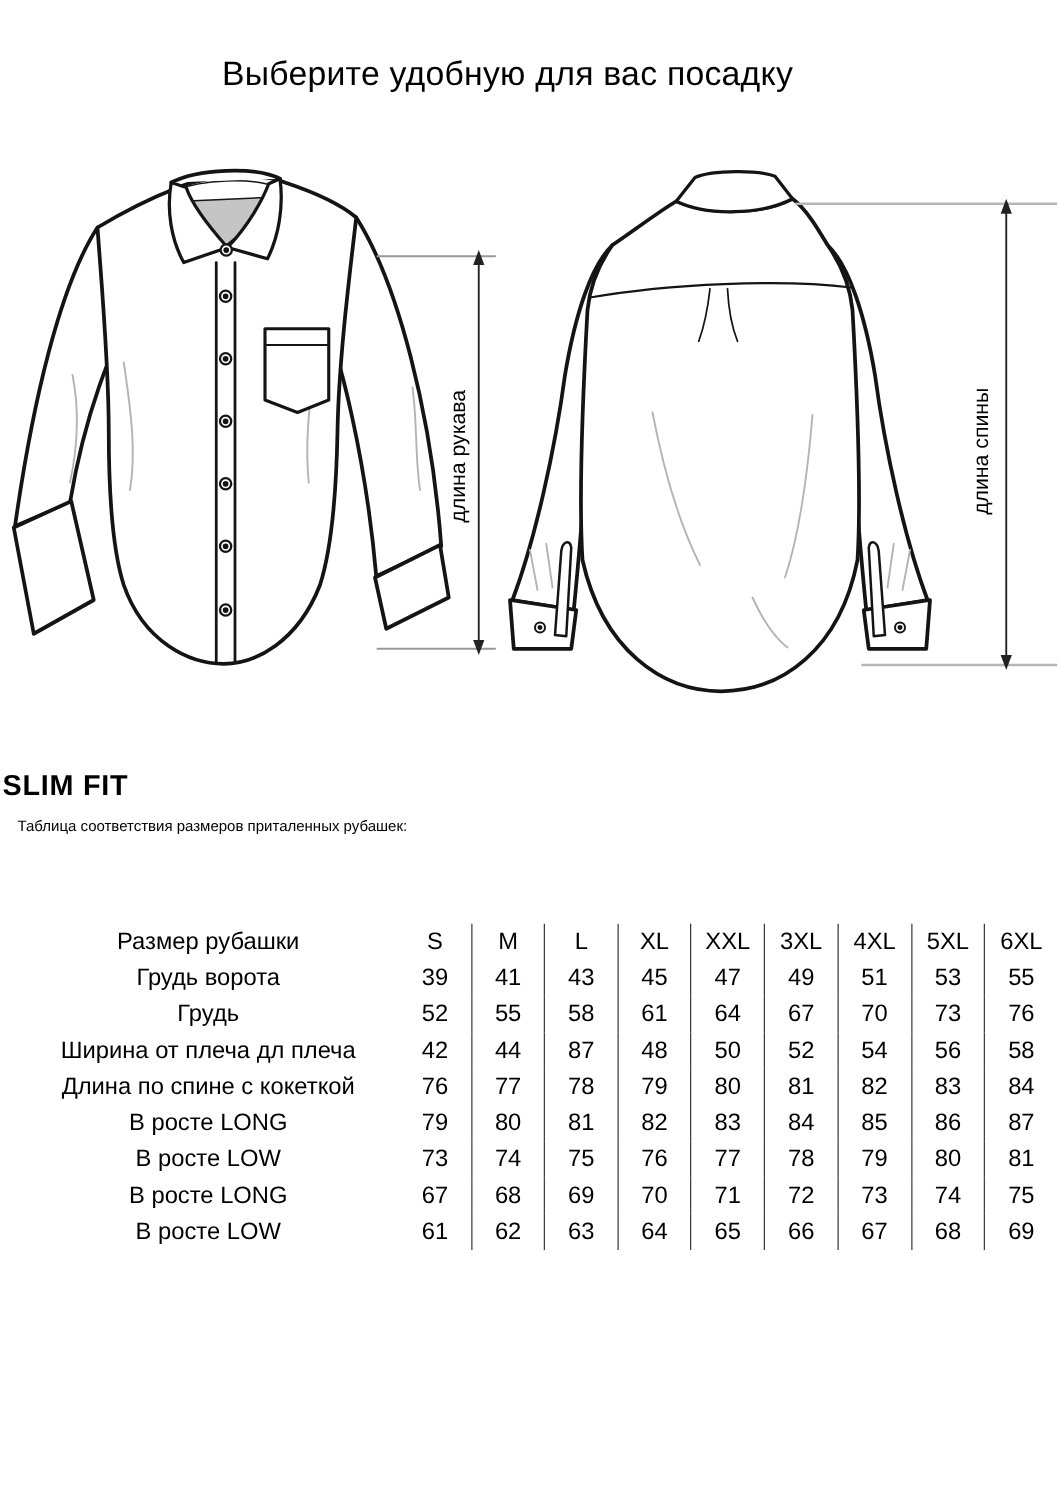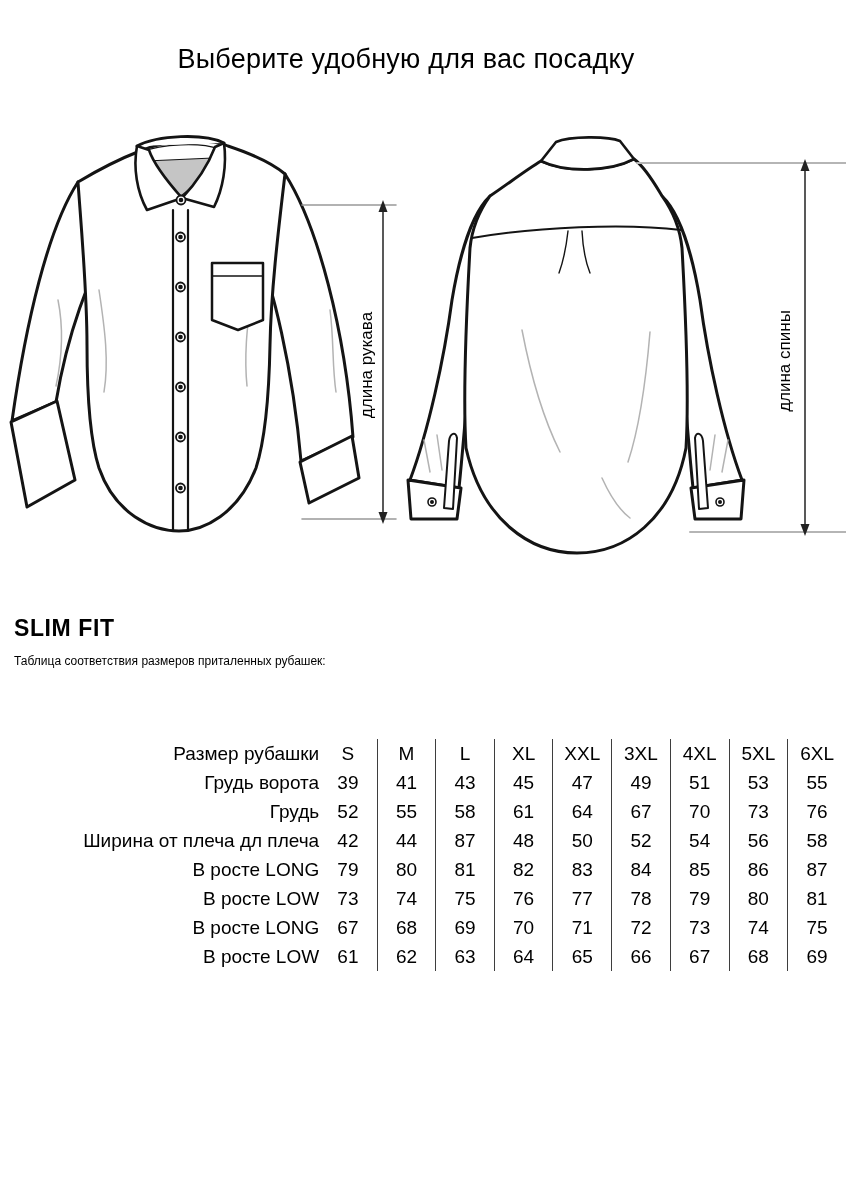--- a/index.html
+++ b/index.html
@@ -13,35 +13,35 @@
   }
   .diagram-svg { position:absolute; top:115px; left:0; }
   .measure-label {
     position:absolute; width:140px; height:20px; line-height:20px;
     text-align:center; font-size:17px; white-space:nowrap;
     transform:rotate(-90deg);
   }
   #lbl-sleeve { left:297px; top:355px; }
   #lbl-back   { left:715px; top:351px; }
   .fit-heading {
-    position:absolute; top:615px; left:14px; margin:0;
+    position:absolute; top:615px; left:2px; margin:0;
     font-size:23px; font-weight:800; letter-spacing:.6px;
   }
   .table-caption {
     position:absolute; top:654px; left:14px; margin:0; font-size:12px;
   }
   table.size-table {
     position:absolute; top:739px; left:14px;
     border-collapse:collapse; table-layout:fixed;
   }
   table.size-table td {
     height:29px; padding:0; font-size:19px; vertical-align:middle;
     white-space:nowrap;
   }
-  td.lbl { width:306px; text-align:right; }
+  td.lbl { width:306px; text-align:center; }
   td.val { width:58px; text-align:center; }
   td.val + td.val { border-left:1px solid #3e3e3e; }
 </style>
 </head>
 <body>
 
 <div class="page">
 
   <h1 class="title">Выберите удобную для вас посадку</h1>
 
@@ -196,20 +196,32 @@
           <td class="val">44</td>
           <td class="val">87</td>
           <td class="val">48</td>
           <td class="val">50</td>
           <td class="val">52</td>
           <td class="val">54</td>
           <td class="val">56</td>
           <td class="val">58</td>
         </tr>
         <tr>
+          <td class="lbl">Длина по спине с кокеткой</td>
+          <td class="val">76</td>
+          <td class="val">77</td>
+          <td class="val">78</td>
+          <td class="val">79</td>
+          <td class="val">80</td>
+          <td class="val">81</td>
+          <td class="val">82</td>
+          <td class="val">83</td>
+          <td class="val">84</td>
+        </tr>
+        <tr>
           <td class="lbl">В росте LONG</td>
           <td class="val">79</td>
           <td class="val">80</td>
           <td class="val">81</td>
           <td class="val">82</td>
           <td class="val">83</td>
           <td class="val">84</td>
           <td class="val">85</td>
           <td class="val">86</td>
           <td class="val">87</td>

